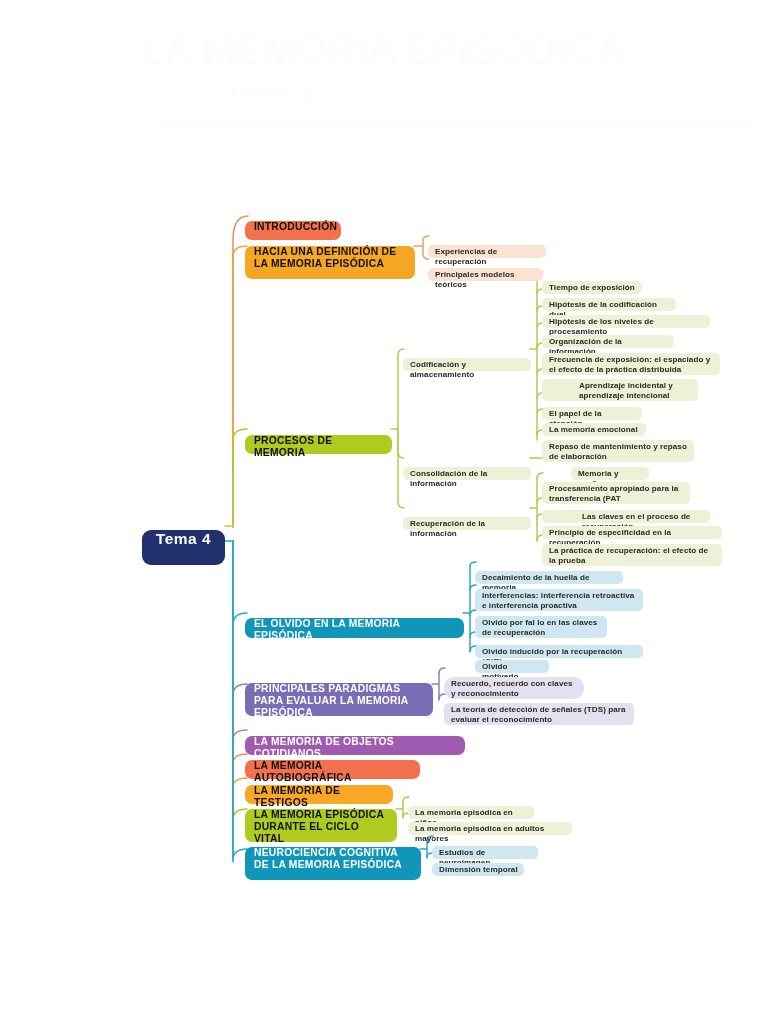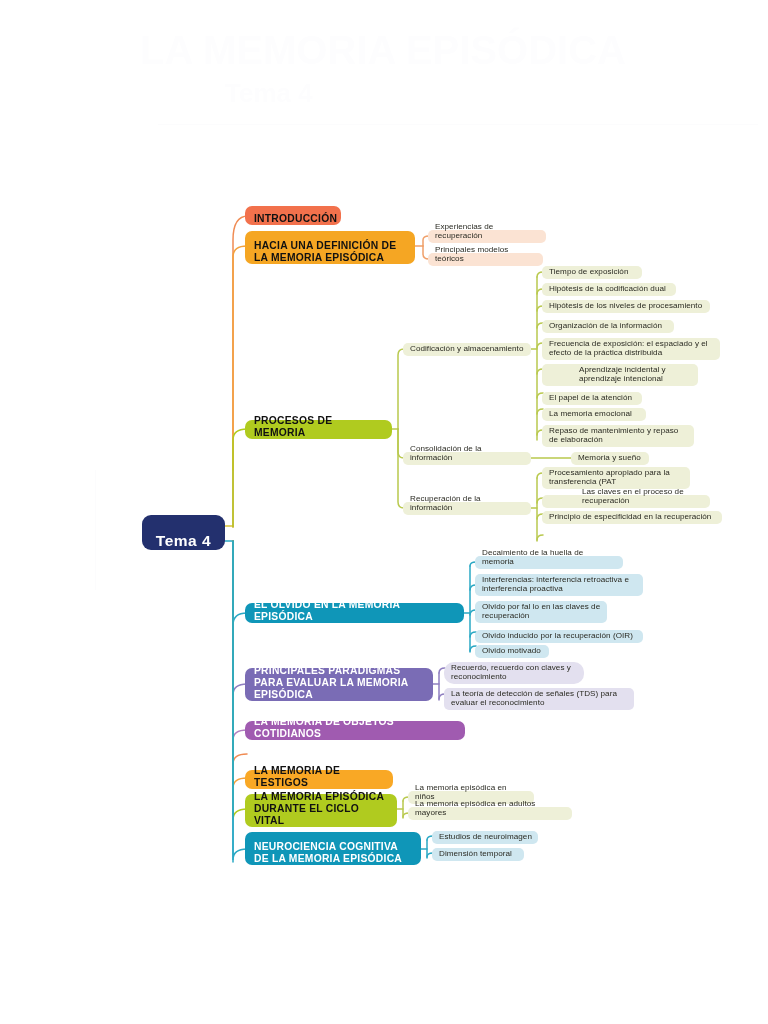--- a/index.html
+++ b/index.html
@@ -18,44 +18,45 @@
 
   
   svg#wires{position:absolute;left:0;top:0;width:768px;height:1024px;}
 
   
   .node{
     position:absolute;
     box-sizing:border-box;
     border-radius:7px;
     display:flex;
-    align-items:flex-end;
+    align-items:flex-start;
     line-height:1.18;
     letter-spacing:.2px;
+    margin-top:15px;
   }
   .root{
     background:#23306e;
     color:#ffffff;
     font-weight:bold;
     font-size:15.5px;
     justify-content:center;
     border-radius:9px;
     letter-spacing:.5px;
   }
   .main{
     color:#111111;
     font-weight:bold;
     font-size:10.3px;
     padding:0 9px;
     letter-spacing:.25px;
   }
   .main.light{color:#ffffff;}
   .sub{
     color:#2a2a22;
-    font-weight:normal;
+    font-weight:bold;
     font-size:8.1px;
     padding:2px 6px 2px 7px;
     border-radius:5px;
     letter-spacing:.05px;
   }
 </style>
 </head>
 <body>
 
 <div id="canvas">
@@ -163,20 +164,23 @@
   </div>
 
   <div class="node main light" style="left:245px;top:668px;width:188px;height:33px;background:#7a6cb5;">
     <span>PRINCIPALES PARADIGMAS PARA EVALUAR LA MEMORIA EPISÓDICA</span>
   </div>
 
   <div class="node main light" style="left:245px;top:721px;width:220px;height:19px;background:#a05bb0;">
     <span>LA MEMORIA DE OBJETOS COTIDIANOS</span>
   </div>
 
+  <div class="node main" style="left:245px;top:745px;width:175px;height:19px;background:#f2714c;">
+    <span>LA MEMORIA AUTOBIOGRÁFICA</span>
+  </div>
 
   <div class="node main" style="left:245px;top:770px;width:148px;height:19px;background:#f9a825;">
     <span>LA MEMORIA DE TESTIGOS</span>
   </div>
 
   <div class="node main" style="left:245px;top:794px;width:152px;height:33px;background:#b0cb1f;">
     <span>LA MEMORIA EPISÓDICA DURANTE EL CICLO VITAL</span>
   </div>
 
   <div class="node main light" style="left:245px;top:832px;width:176px;height:33px;background:#0f96b8;">
@@ -234,20 +238,23 @@
 
   <div class="node sub" style="left:542px;top:467px;width:148px;height:22px;background:#eef0d8;">
     <span>Procesamiento apropiado para la transferencia (PAT</span>
   </div>
   <div class="node sub" style="left:542px;top:495px;width:168px;height:13px;background:#eef0d8;padding-left:40px;">
     <span>Las claves en el proceso de recuperación</span>
   </div>
   <div class="node sub" style="left:542px;top:511px;width:180px;height:13px;background:#eef0d8;">
     <span>Principio de especificidad en la recuperación</span>
   </div>
+  <div class="node sub" style="left:542px;top:529px;width:180px;height:22px;background:#eef0d8;">
+    <span>La práctica de recuperación: el efecto de la prueba</span>
+  </div>
 
   <div class="node sub" style="left:475px;top:556px;width:148px;height:13px;background:#cfe7f0;">
     <span>Decaimiento de la huella de memoria</span>
   </div>
   <div class="node sub" style="left:475px;top:574px;width:168px;height:22px;background:#cfe7f0;">
     <span>Interferencias: interferencia retroactiva e interferencia proactiva</span>
   </div>
   <div class="node sub" style="left:475px;top:601px;width:132px;height:22px;background:#cfe7f0;">
     <span>Olvido por fal lo en las claves de recuperación</span>
   </div>

